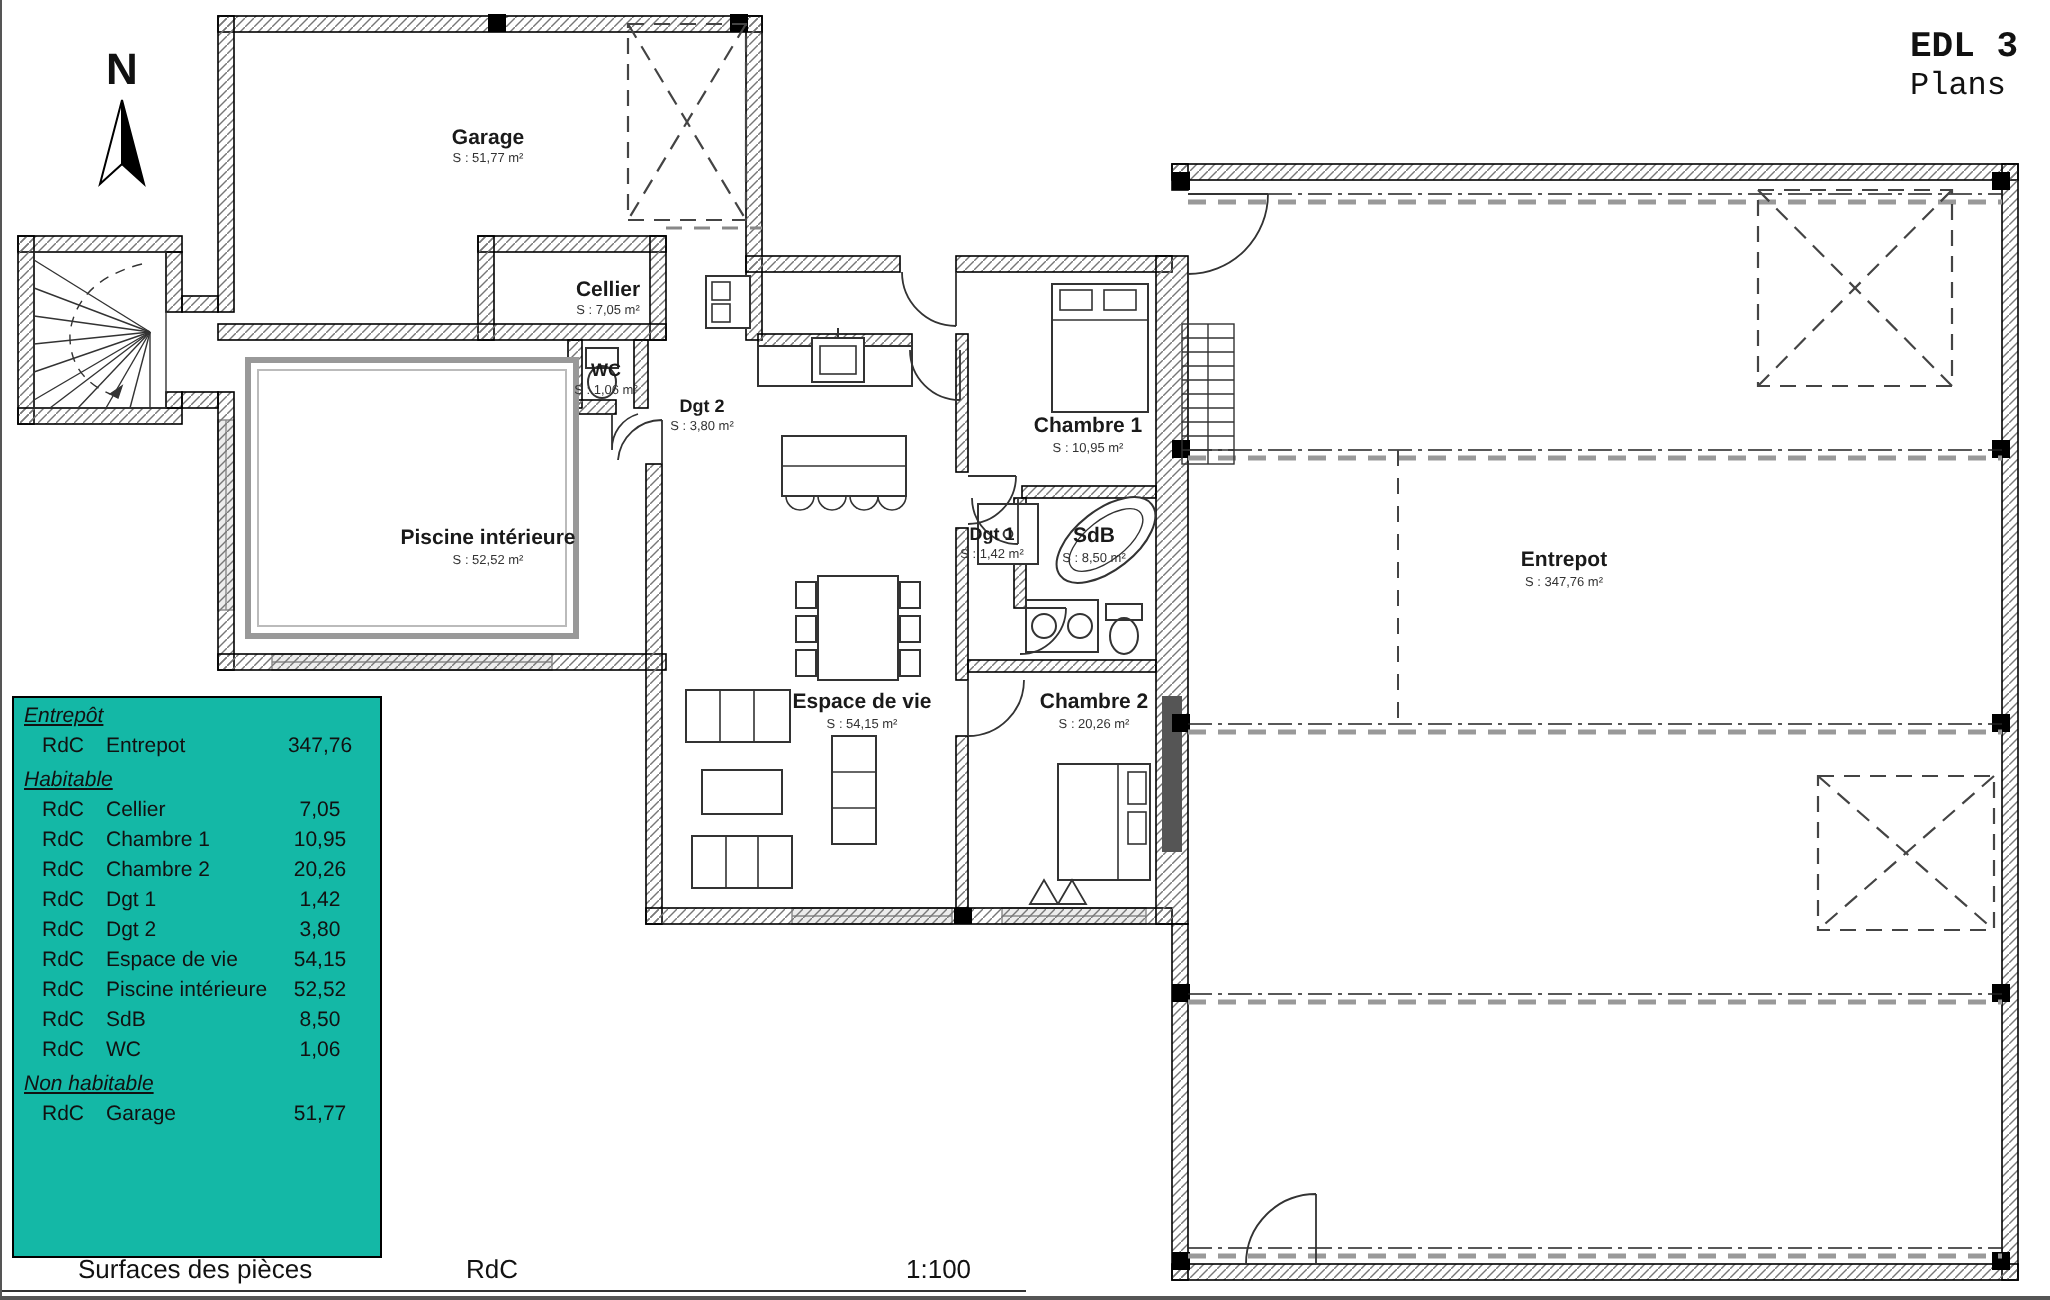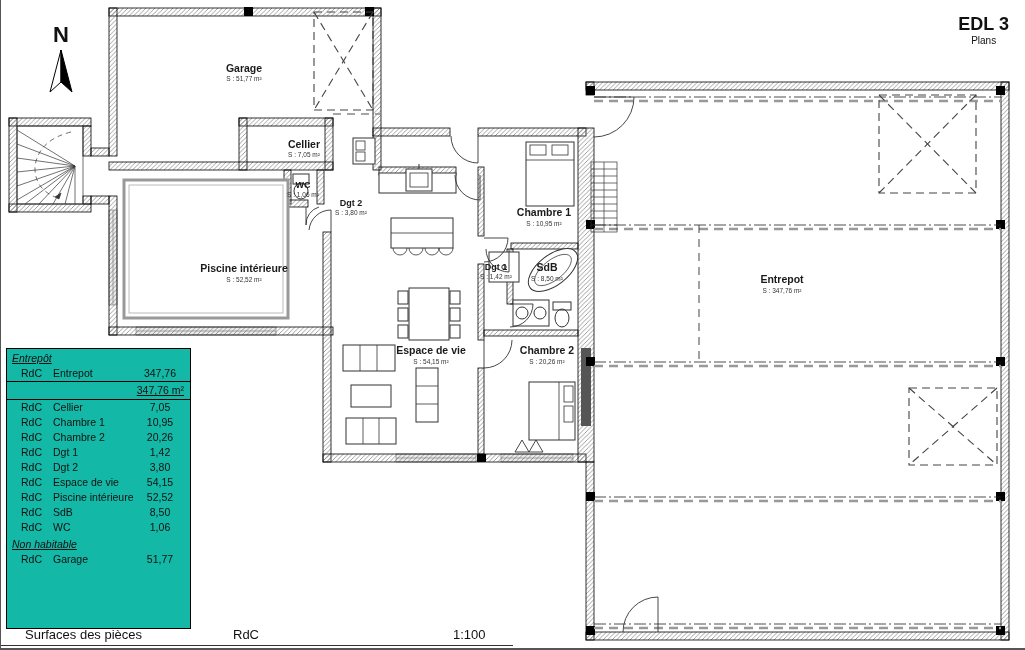--- a/index.html
+++ b/index.html
@@ -15,41 +15,41 @@
   .axis1{stroke:#222;stroke-width:.8;stroke-dasharray:12 3 2 3;}
   .axis2{stroke:#999;stroke-width:2.4;stroke-dasharray:9 6;}
   .xbox{fill:none;stroke:#444;stroke-width:1.1;stroke-dasharray:8 5;}
   .win{fill:#ececec;stroke:#888;stroke-width:.7;}
   .post{fill:#000;}
   .stair{stroke:#333;stroke-width:.7;fill:none;}
   text.rn{font-weight:bold;font-size:10.5px;fill:#1a1a1a;text-anchor:middle;}
   text.rs{font-weight:bold;font-size:9px;fill:#1a1a1a;text-anchor:middle;}
   text.ra{font-size:6.5px;fill:#333;text-anchor:middle;}
   
-  #title-block{position:absolute;top:14px;right:16px;text-align:center;}
+  #title-block{position:absolute;top:14px;right:16px;text-align:left;font-family:Liberation Mono, monospace;}
   #title-line1{font-size:18px;font-weight:bold;}
-  #title-line2{font-size:10px;}
+  #title-line2{font-size:16px;}
   
   #north{position:absolute;left:40px;top:22px;width:40px;text-align:center;}
   #north .nlabel{font-size:22px;font-weight:bold;}
   
   #surface-table{position:absolute;left:5px;top:348px;width:185px;height:281px;
     border:1px solid #000;box-sizing:border-box;font-size:10.5px;background:#14b8a6;}
   .sec-header{font-style:italic;text-decoration:underline;padding:3px 0 1px 5px;height:13px;}
   .trow{display:flex;height:15px;line-height:15px;}
   .trow .c1{width:46px;padding-left:14px;box-sizing:border-box;}
   .trow .c2{flex:1;}
   .trow .c3{width:48px;text-align:center;padding-right:6px;}
   .total-row{border-top:1px solid #000;border-bottom:1px solid #000;text-align:right;
     height:17px;line-height:17px;padding-right:6px;}
   .total-row span{text-decoration:underline;}
   .total-row.last{border-bottom:none;}
   
   #footer{position:absolute;left:0;top:626px;width:512px;height:19px;font-size:13px;}
-  #footer-left{position:absolute;left:24px;top:1px;}
+  #footer-left{position:absolute;left:38px;top:1px;}
   #footer-center{position:absolute;left:232px;top:1px;}
   #footer-right{position:absolute;left:452px;top:1px;}
   #footer-rule{position:absolute;left:0;top:645px;width:512px;border-top:1.2px solid #333;}
 </style>
 </head>
 <body>
 
 <div id="sheet">
 
   <svg id="plan-svg" width="1025" height="650" viewBox="0 0 1025 650">
@@ -326,22 +326,22 @@
     <div id="title-line2">Plans</div>
   </div>
 
   <div id="surface-table">
     <div class="sec-header">Entrepôt</div>
     <div class="trow">
       <span class="c1">RdC</span>
       <span class="c2">Entrepot</span>
       <span class="c3">347,76</span>
     </div>
-    <div class="total-row"><span>347,76 m²</span></div>
-
+
+    <div class="sec-header">Habitable</div>
     <div class="trow">
       <span class="c1">RdC</span>
       <span class="c2">Cellier</span>
       <span class="c3">7,05</span>
     </div>
     <div class="trow">
       <span class="c1">RdC</span>
       <span class="c2">Chambre 1</span>
       <span class="c3">10,95</span>
     </div>

